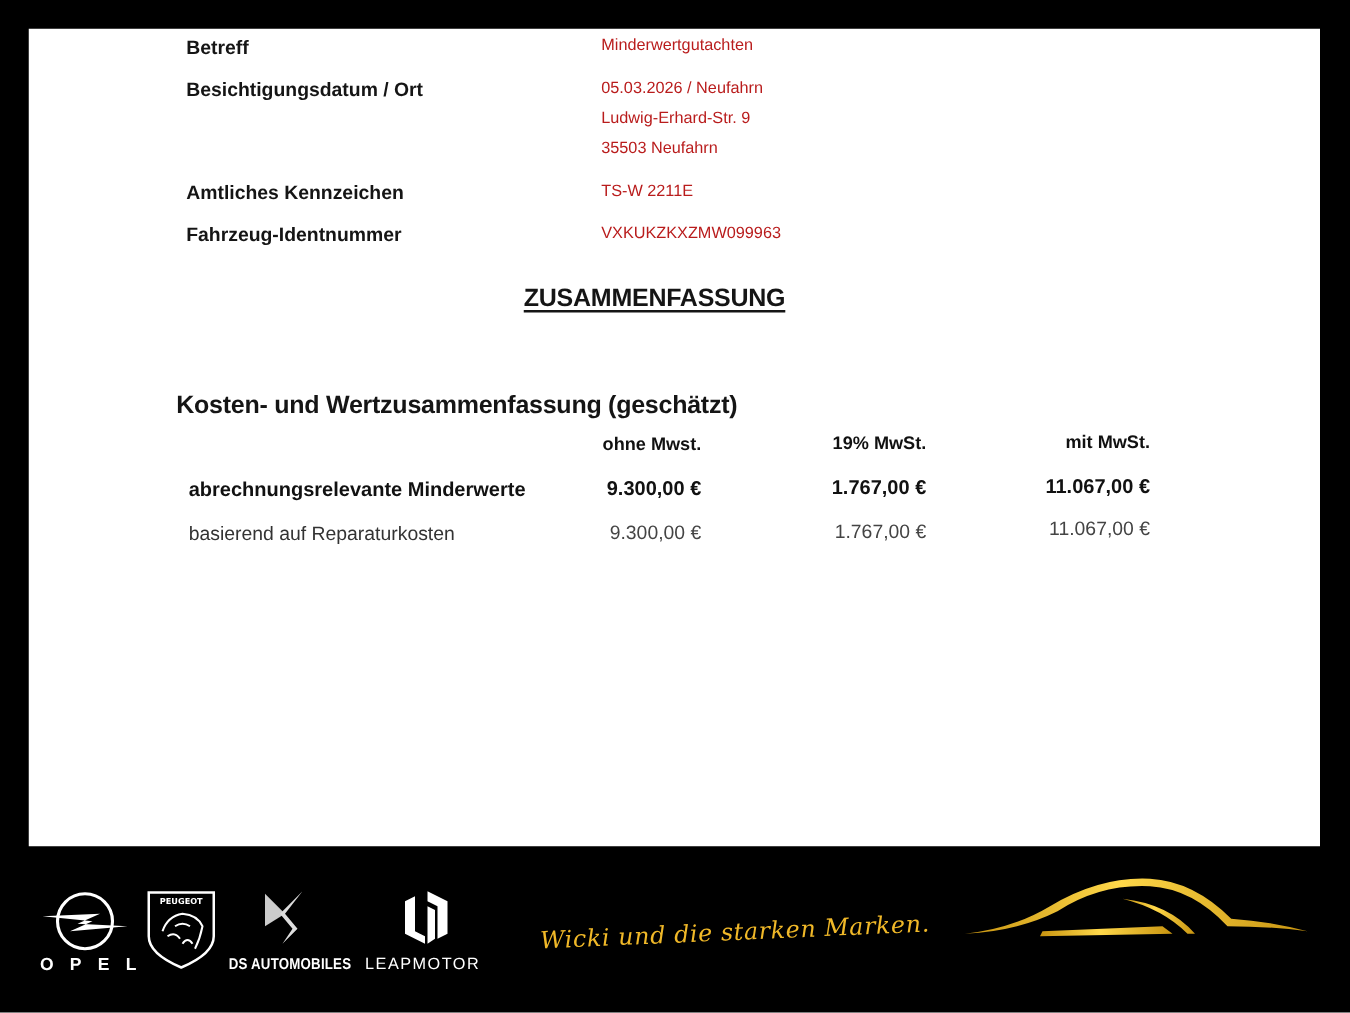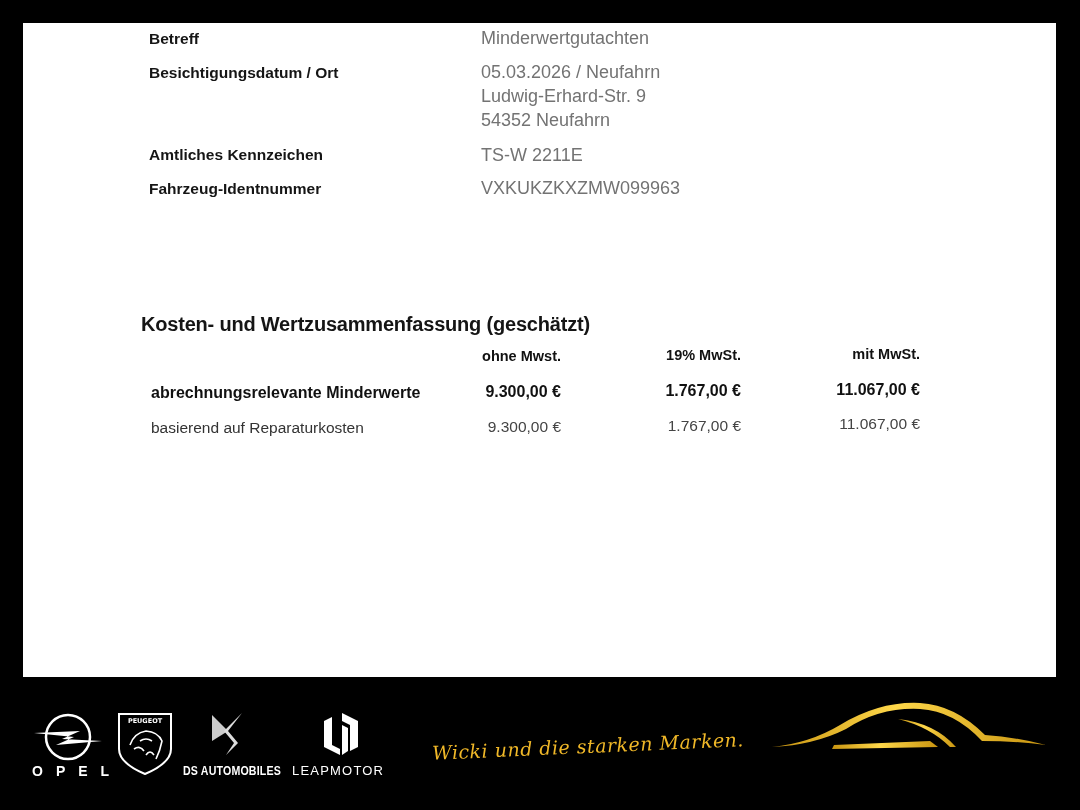--- a/index.html
+++ b/index.html
@@ -6,21 +6,21 @@
     body {
       width: 1080px; height: 810px; background: #000; position: relative; overflow: hidden;
       font-family: "Liberation Sans", sans-serif; color: #111;
     }
     .page {
       position: absolute; left: 23px; top: 23px; width: 1033px; height: 654px;
       background: #fff;
     }
     .abs { position: absolute; white-space: nowrap; }
     .lbl { font-weight: bold; font-size: 15.5px; color: #151515; text-align: right; }
-    .val { font-size: 18px; color: #737373; }
+    .val { font-size: 13px; color: #b91c1c; }
     .title {
       font-weight: bold; font-size: 20px; text-decoration: underline; text-underline-offset: 3px;
       text-decoration-thickness: 2px; color: #151515; letter-spacing: -0.2px;
     }
     .subtitle { font-size: 20px; font-weight: bold; color: #151515; letter-spacing: -0.2px; }
     .colhead { font-weight: bold; font-size: 14.5px; text-align: right; width: 160px; }
     .rowlbl-b { font-weight: bold; font-size: 16px; }
     .rowlbl-n { font-size: 15.5px; color: #333; }
     .num-b { font-weight: bold; font-size: 16px; text-align: right; width: 160px; }
     .num-n { font-size: 15.5px; color: #444; text-align: right; width: 160px; }
@@ -44,28 +44,29 @@
 <body>
 
 <div class="page">
 
   <div class="abs lbl" style="left:126px; top:7px;">Betreff</div>
   <div class="abs val" style="left:458px; top:5px;">Minderwertgutachten</div>
 
   <div class="abs lbl" style="left:126px; top:41px;">Besichtigungsdatum / Ort</div>
   <div class="abs val" style="left:458px; top:39px;">05.03.2026 / Neufahrn</div>
   <div class="abs val" style="left:458px; top:63px;">Ludwig-Erhard-Str. 9</div>
-  <div class="abs val" style="left:458px; top:87px;">54352 Neufahrn</div>
+  <div class="abs val" style="left:458px; top:87px;">35503 Neufahrn</div>
 
   <div class="abs lbl" style="left:126px; top:123px;">Amtliches Kennzeichen</div>
   <div class="abs val" style="left:458px; top:122px;">TS-W 2211E</div>
 
   <div class="abs lbl" style="left:126px; top:157px;">Fahrzeug-Identnummer</div>
   <div class="abs val" style="left:458px; top:155px;">VXKUKZKXZMW099963</div>
 
+  <div class="abs title" style="left:396px; top:205px;">ZUSAMMENFASSUNG</div>
   <div class="abs subtitle" style="left:118px; top:290px;">Kosten- und Wertzusammenfassung (geschätzt)</div>
 
   <div class="abs colhead" style="left:378px; top:325px;">ohne Mwst.</div>
   <div class="abs colhead" style="left:558px; top:324px;">19% MwSt.</div>
   <div class="abs colhead" style="left:737px; top:323px;">mit MwSt.</div>
 
   <div class="abs rowlbl-b" style="left:128px; top:361px;">abrechnungsrelevante Minderwerte</div>
   <div class="abs num-b" style="left:378px; top:360px;">9.300,00 €</div>
   <div class="abs num-b" style="left:558px; top:359px;">1.767,00 €</div>
   <div class="abs num-b" style="left:737px; top:358px;">11.067,00 €</div>

